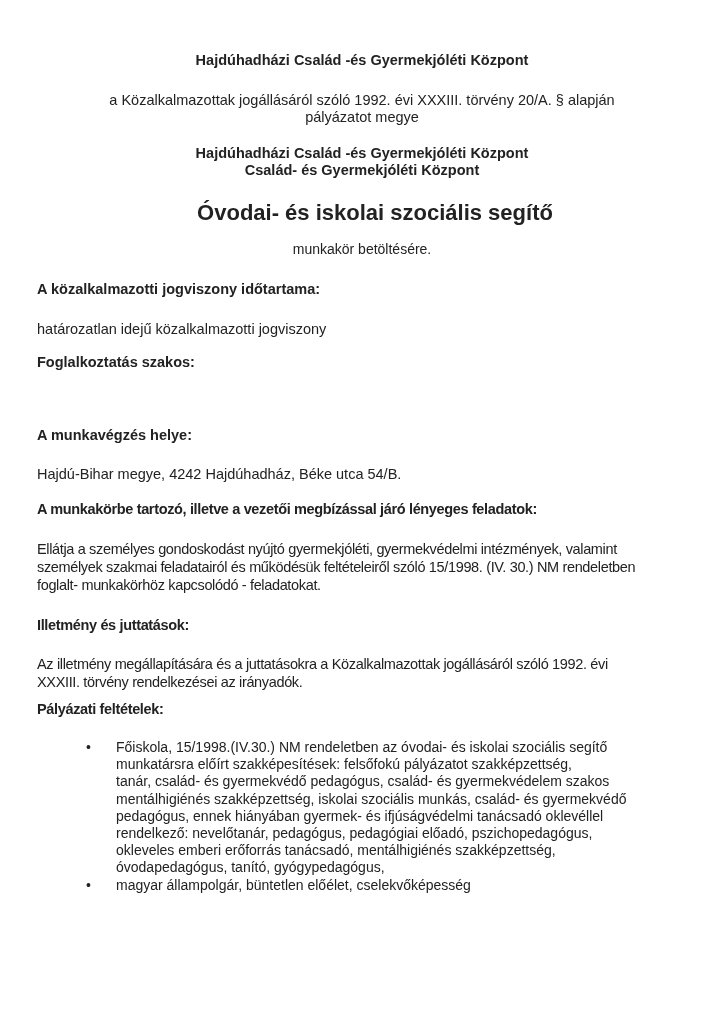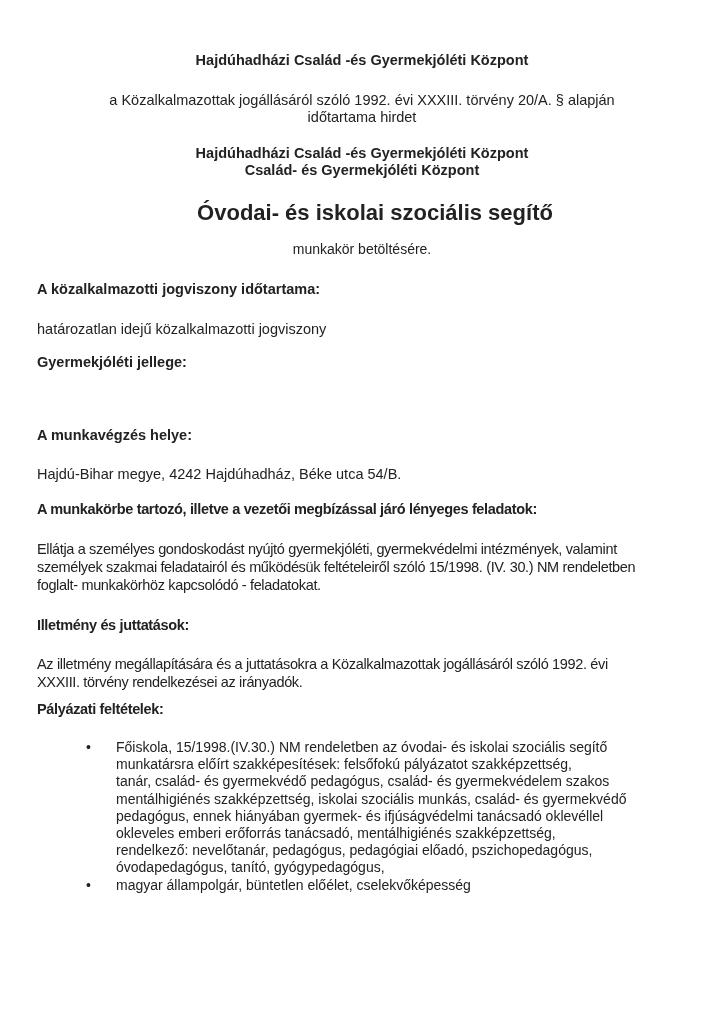--- a/index.html
+++ b/index.html
@@ -18,30 +18,30 @@
     .bullet-list { position: absolute; left: 86px; top: 731px; width: 600px; list-style: none; margin: 0; padding: 0; }
     .bullet-list li { position: relative; padding-left: 30px; font-size: 14px; line-height: 17.2px; }
     .bullet-list li .dot { position: absolute; left: 0; top: 0; }
   </style>
 </head>
 <body>
 
 <div class="page">
   <p class="abs center b t15" style="top:44px;">Hajdúhadházi Család -és Gyermekjóléti Központ</p>
   <p class="abs center t15" style="top:84px;">a Közalkalmazottak jogállásáról szóló 1992. évi XXXIII. törvény 20/A. § alapján</p>
-  <p class="abs center t15" style="top:101px;">időtartama hirdet</p>
+  <p class="abs center t15" style="top:101px;">pályázatot megye</p>
   <p class="abs center b t15" style="top:137px;">Hajdúhadházi Család -és Gyermekjóléti Központ</p>
   <p class="abs center b t15" style="top:154px;">Család- és Gyermekjóléti Központ</p>
   <h1 class="abs center title" style="top:192px;padding-left:13px;">Óvodai- és iskolai szociális segítő</h1>
   <p class="abs center t14" style="top:233px;">munkakör betöltésére.</p>
 
   <p class="abs left b t15" style="top:273px;">A közalkalmazotti jogviszony időtartama:</p>
   <p class="abs left t15" style="top:313px;">határozatlan idejű közalkalmazotti jogviszony</p>
 
-  <p class="abs left b t15" style="top:346px;">Gyermekjóléti jellege:</p>
+  <p class="abs left b t15" style="top:346px;">Foglalkoztatás szakos:</p>
 
   <p class="abs left b t15" style="top:419px;">A munkavégzés helye:</p>
   <p class="abs left t15" style="top:458px;">Hajdú-Bihar megye, 4242 Hajdúhadház, Béke utca 54/B.</p>
 
   <p class="abs left b narrow" style="top:492px;">A munkakörbe tartozó, illetve a vezetői megbízással járó lényeges feladatok:</p>
   <div class="abs left narrow" style="top:532px;">
     <div class="justify">Ellátja a személyes gondoskodást nyújtó gyermekjóléti, gyermekvédelmi intézmények, valamint</div>
     <div>személyek szakmai feladatairól és működésük feltételeiről szóló 15/1998. (IV. 30.) NM rendeletben</div>
     <div>foglalt- munkakörhöz kapcsolódó - feladatokat.</div>
   </div>
@@ -55,22 +55,22 @@
   <p class="abs left b narrow" style="top:692px;">Pályázati feltételek:</p>
 
   <ul class="bullet-list">
     <li>
       <span class="dot">•</span>
       <div>Főiskola, 15/1998.(IV.30.) NM rendeletben az óvodai- és iskolai szociális segítő</div>
       <div>munkatársra előírt szakképesítések: felsőfokú pályázatot szakképzettség,</div>
       <div>tanár, család- és gyermekvédő pedagógus, család- és gyermekvédelem szakos</div>
       <div>mentálhigiénés szakképzettség, iskolai szociális munkás, család- és gyermekvédő</div>
       <div>pedagógus, ennek hiányában gyermek- és ifjúságvédelmi tanácsadó oklevéllel</div>
+      <div>rendelkező: nevelőtanár, pedagógus, pedagógiai előadó, pszichopedagógus,</div>
       <div>okleveles emberi erőforrás tanácsadó, mentálhigiénés szakképzettség,</div>
-      <div>rendelkező: nevelőtanár, pedagógus, pedagógiai előadó, pszichopedagógus,</div>
       <div>óvodapedagógus, tanító, gyógypedagógus,</div>
     </li>
     <li>
       <span class="dot">•</span>
       <div>magyar állampolgár, büntetlen előélet, cselekvőképesség</div>
     </li>
   </ul>
 </div>
 
 </body></html>

